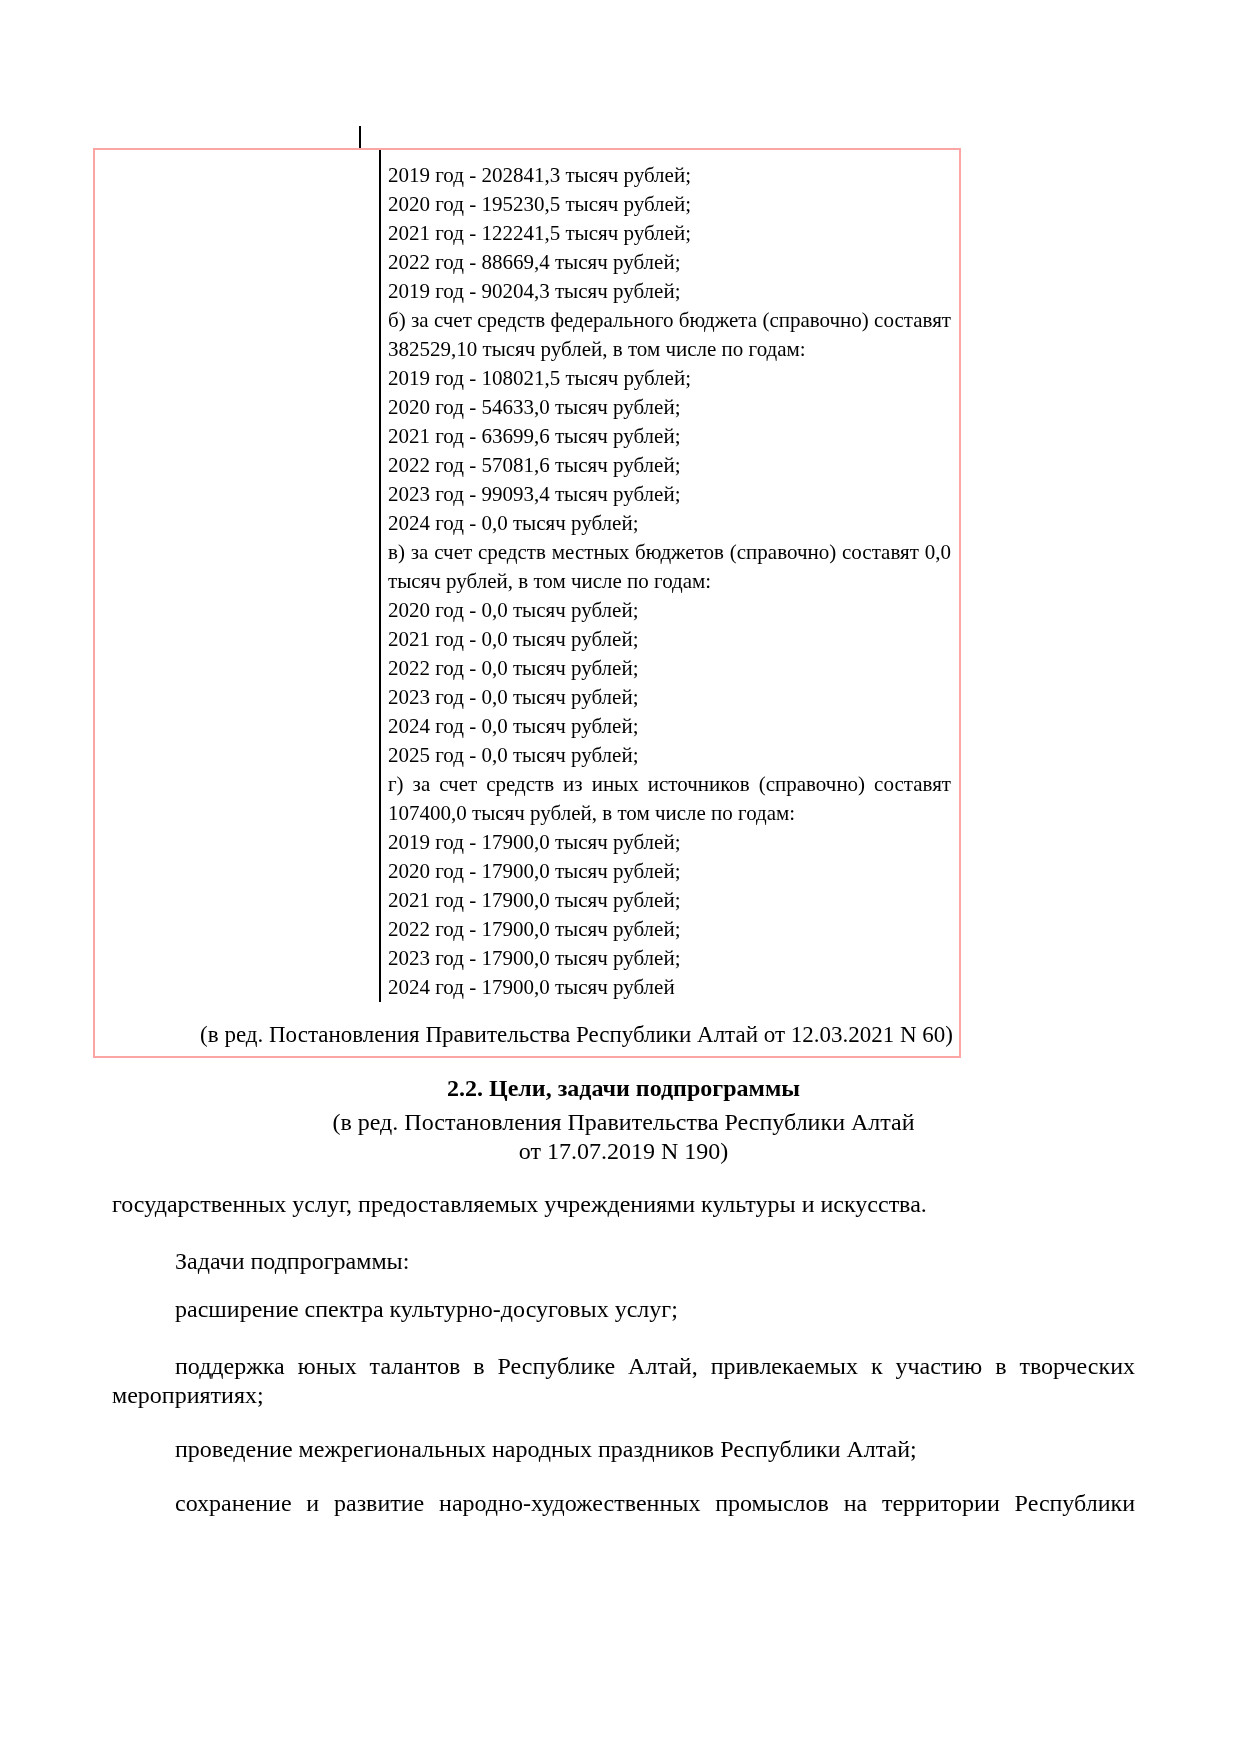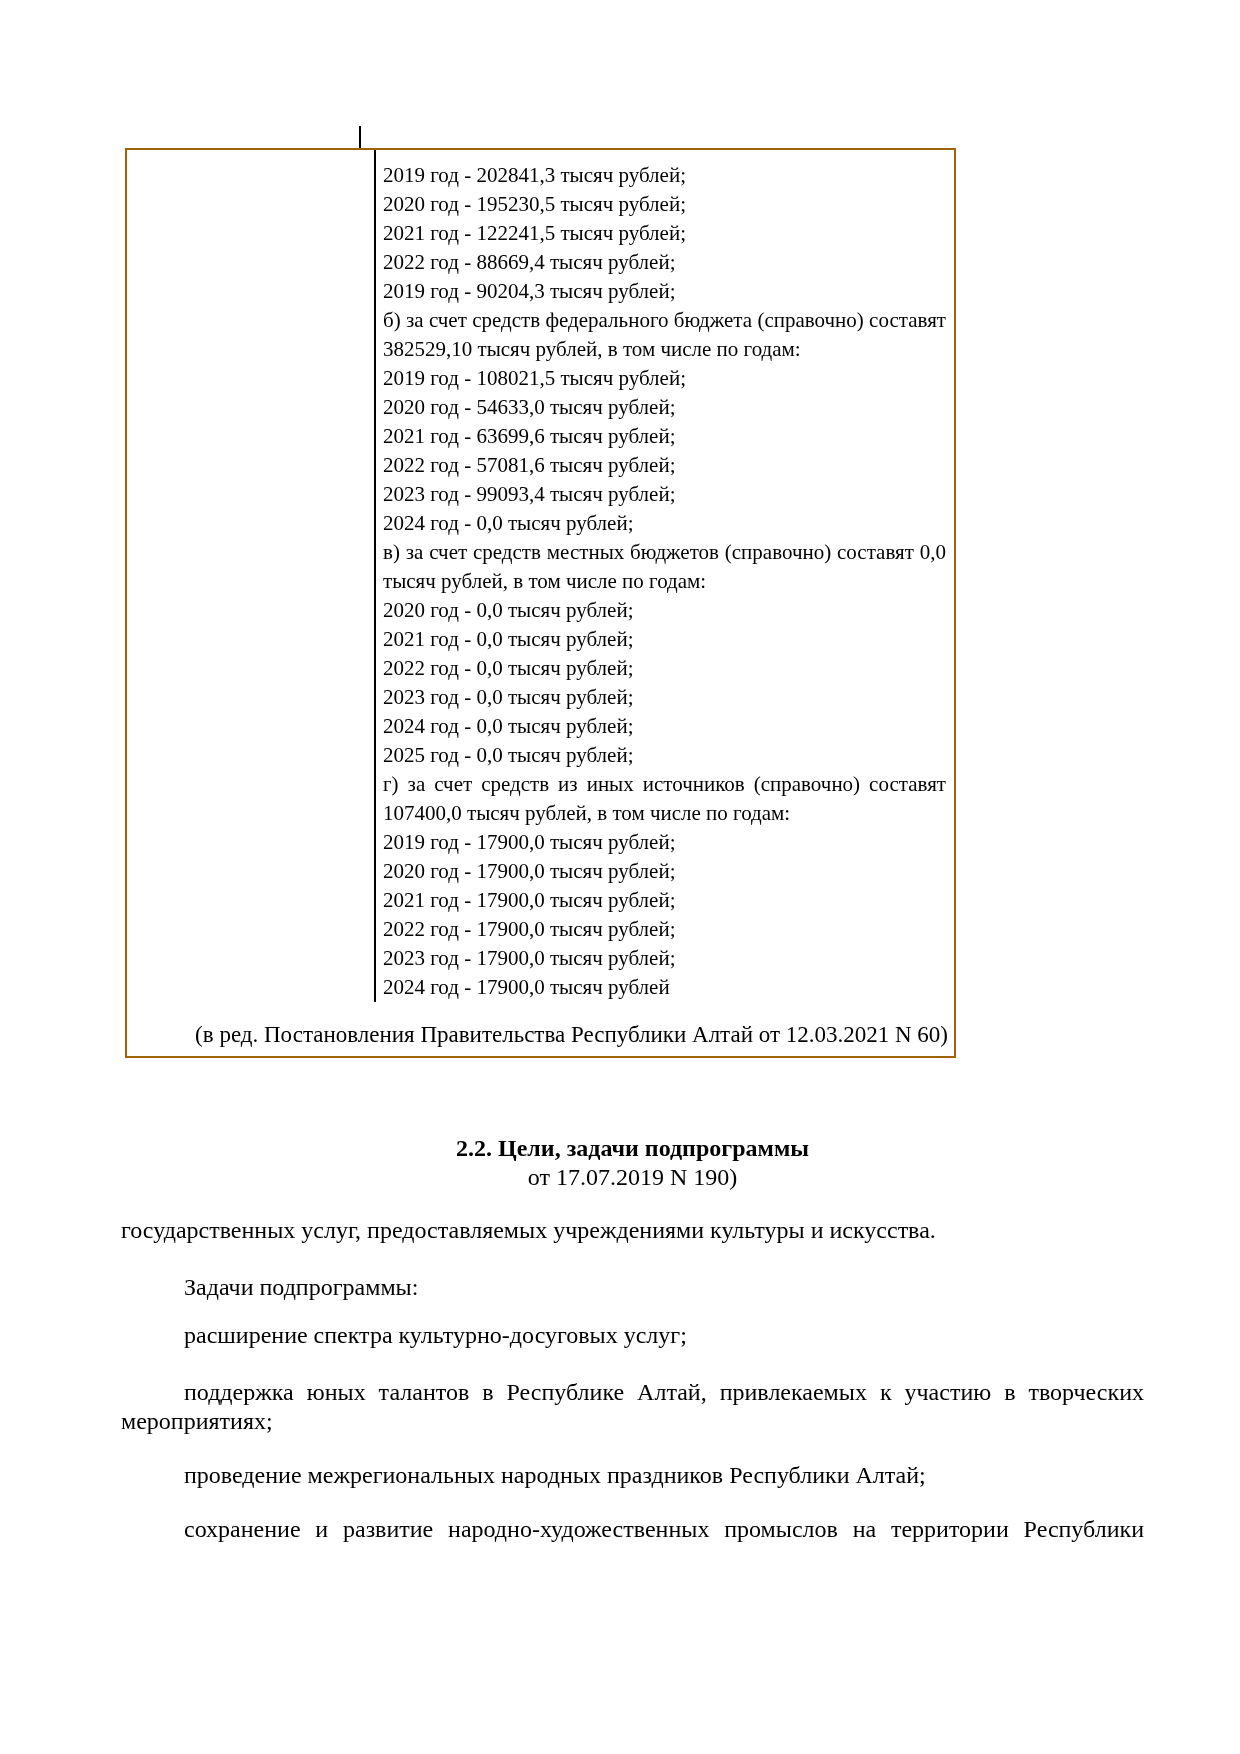--- a/index.html
+++ b/index.html
@@ -10,45 +10,46 @@
     color:#000000;
     font-family:"Liberation Serif", serif;
     overflow:hidden;
   }
   
   .divider-stub {
     position:absolute; left:359px; top:126px;
     width:2px; height:24px; background:#000;
   }
   .tbl {
-    position:absolute; left:125px; top:148px;
+    position:absolute; left:93px; top:148px;
     width:827px;
-    border:2px solid #a16207;
+    border:2px solid #fca5a5;
+    padding-left:37px;
   }
   .tbl-row { display:flex; }
   .cell-left {
     flex:none; width:247px;
     border-right:2px solid #000;
   }
   .cell-right {
     flex:1 1 auto;
     padding:11px 8px 0 7px;
     font-size:21px; line-height:29px;
   }
   .cell-right .ln { white-space:normal; }
   .j { text-align:justify; text-align-last:justify; }
   .amendment {
     margin-top:19px;
     padding:0 6px 8px 8px;
     font-size:23px; line-height:27px;
     text-align:right;
   }
   .section {
-    position:absolute; left:112px; top:1134px; width:1023px;
-    font-size:24px; line-height:29px;margin-left:9px;
+    position:absolute; left:112px; top:1074px; width:1023px;
+    font-size:24px; line-height:29px;
   }
   .sec-h {
     text-align:center; font-weight:bold;
     font-size:24px; line-height:29px;
   }
   .sec-sub { text-align:center; }
   .sec-sub.first { margin-top:5px; }
   .para .ln { }
   .ind { padding-left:63px; }
   .p1 { margin-top:24px; }
@@ -98,20 +99,21 @@
         <div class="ln">2022 год - 17900,0 тысяч рублей;</div>
         <div class="ln">2023 год - 17900,0 тысяч рублей;</div>
         <div class="ln">2024 год - 17900,0 тысяч рублей</div>
       </div>
     </div>
     <div class="amendment">(в ред. Постановления Правительства Республики Алтай от 12.03.2021 N 60)</div>
   </div>
 
   <div class="section">
     <div class="sec-h">2.2. Цели, задачи подпрограммы</div>
+    <div class="sec-sub first">(в ред. Постановления Правительства Республики Алтай</div>
     <div class="sec-sub">от 17.07.2019 N 190)</div>
 
     <div class="para p1">
       <div class="ln">государственных услуг, предоставляемых учреждениями культуры и искусства.</div>
     </div>
 
     <div class="para p2">
       <div class="ln ind">Задачи подпрограммы:</div>
     </div>
 

